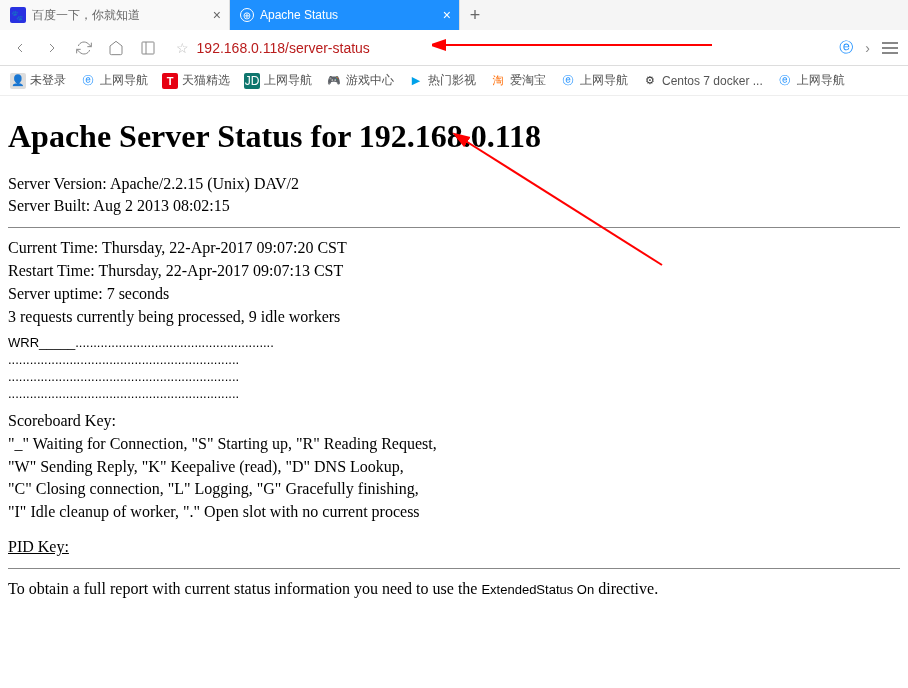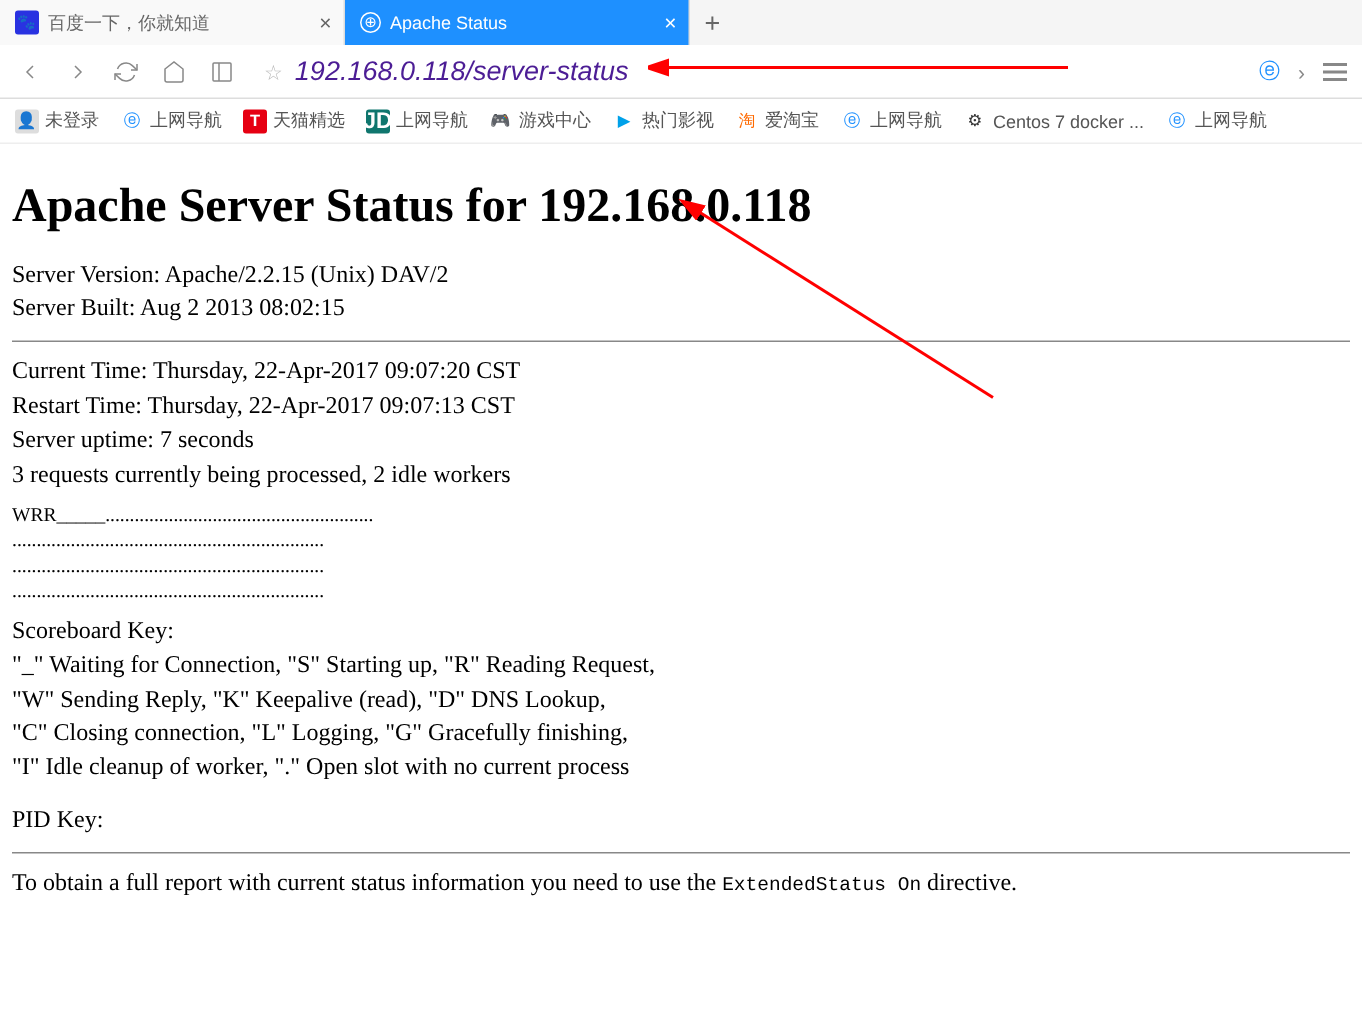--- a/index.html
+++ b/index.html
@@ -11,44 +11,44 @@
     .tab.active { background: #1e90ff; color: #fff; }
     .tab-favicon { width: 16px; height: 16px; margin-right: 6px; display: inline-flex; align-items: center; justify-content: center; font-size: 10px; }
     .tab-close { position: absolute; right: 8px; font-size: 14px; cursor: pointer; }
     .new-tab { width: 30px; display: flex; align-items: center; justify-content: center; font-size: 18px; color: #666; cursor: pointer; }
     
     .nav-bar { display: flex; align-items: center; height: 36px; border-bottom: 1px solid #ddd; padding: 0 10px; gap: 12px; }
     .nav-btn { width: 20px; height: 20px; display: flex; align-items: center; justify-content: center; color: #888; cursor: pointer; font-size: 16px; }
     .nav-btn svg { width: 16px; height: 16px; stroke: #888; fill: none; stroke-width: 1.5; }
     .url-area { flex: 1; display: flex; align-items: center; gap: 8px; margin-left: 6px; }
     .star { color: #bbb; font-size: 14px; }
-    .url-text { color: #4c1d95; font-size: 18px; font-style: italic; }
+    .url-text { color: #b91c1c; font-size: 14px; }
     .ie-icon { color: #1e90ff; font-size: 14px; margin-left: 8px; }
     .menu-arrow { color: #888; font-size: 14px; }
     .menu-lines { display: flex; flex-direction: column; gap: 3px; }
     .menu-lines span { width: 16px; height: 2px; background: #888; }
     
     .bookmark-bar { display: flex; align-items: center; height: 30px; padding: 0 10px; gap: 14px; border-bottom: 1px solid #eee; font-size: 12px; }
     .bookmark { display: flex; align-items: center; gap: 4px; color: #555; cursor: pointer; white-space: nowrap; }
     .bm-icon { width: 16px; height: 16px; display: inline-flex; align-items: center; justify-content: center; font-size: 11px; border-radius: 2px; }
     .bm-icon.gray { background: #ddd; color: #666; }
     .bm-icon.blue { color: #1e90ff; }
     .bm-icon.red { background: #e60012; color: #fff; font-weight: bold; }
-    .bm-icon.jd { background: #0f766e; color: #fff; font-weight: bold; font-size: 15px; }
+    .bm-icon.jd { background: #0f766e; color: #fff; font-weight: normal; font-size: 12px; }
     .bm-icon.green { color: #2db628; }
     .bm-icon.play { color: #00a1e9; }
     .bm-icon.orange { color: #ff6a00; }
     .bm-icon.dark { color: #333; }
     
     .content { padding: 8px; font-family: "Times New Roman", serif; font-size: 16px; color: #000; line-height: 1.3; }
     .content h1 { font-size: 32px; font-weight: bold; margin: 12px 0 16px 0; }
     .content hr { border: none; border-top: 1px solid #888; margin: 10px 0; }
     .content p { margin: 2px 0; }
-    .content pre { font-family: Liberation Serif, serif; font-size: 13px; margin: 8px 0; white-space: pre; }
-    .content .code { font-family: Liberation Mono, monospace; font-size: 13px; }
+    .content pre { font-family: Liberation Sans, sans-serif; font-size: 13px; margin: 8px 0; white-space: pre; }
+    .content .code { font-family: Liberation Sans, sans-serif; font-size: 13px; }
     
     .arrow-overlay { position: absolute; pointer-events: none; }
     .arrow1 { top: 35px; left: 432px; }
     .arrow2 { top: 45px; left: 452px; }
   </style>
 </head>
 <body>
 
 <div class="tab-bar">
   <div class="tab inactive">
@@ -149,31 +149,31 @@
 </div>
 
 <div class="content">
   <h1>Apache Server Status for 192.168.0.118</h1>
   <p>Server Version: Apache/2.2.15 (Unix) DAV/2</p>
   <p>Server Built: Aug 2 2013 08:02:15</p>
   <hr>
   <p>Current Time: Thursday, 22-Apr-2017 09:07:20 CST</p>
   <p>Restart Time: Thursday, 22-Apr-2017 09:07:13 CST</p>
   <p>Server uptime: 7 seconds</p>
-  <p>3 requests currently being processed, 2 idle workers</p>
+  <p>3 requests currently being processed, 9 idle workers</p>
   <pre>WRR_____.......................................................
 ................................................................
 ................................................................
 ................................................................</pre>
   <p>Scoreboard Key:</p>
   <p>"_" Waiting for Connection, "S" Starting up, "R" Reading Request,</p>
   <p>"W" Sending Reply, "K" Keepalive (read), "D" DNS Lookup,</p>
   <p>"C" Closing connection, "L" Logging, "G" Gracefully finishing,</p>
   <p>"I" Idle cleanup of worker, "." Open slot with no current process</p>
-  <p style="margin-top:14px;">PID Key:</p>
+  <p style="margin-top:14px;text-decoration:underline;">PID Key:</p>
   <hr>
   <p><span>To obtain a full report with current status information you need to use the </span><span class="code">ExtendedStatus On</span><span> directive.</span></p>
 
 </div>
 
 <svg class="arrow-overlay arrow1" width="290" height="20">
   <defs>
       <marker id="ah1" markerWidth="10" markerHeight="10" refX="2" refY="3" orient="auto">
         <path d="M0,0 L0,6 L9,3 z" fill="#ff0000"></path>
       </marker>

